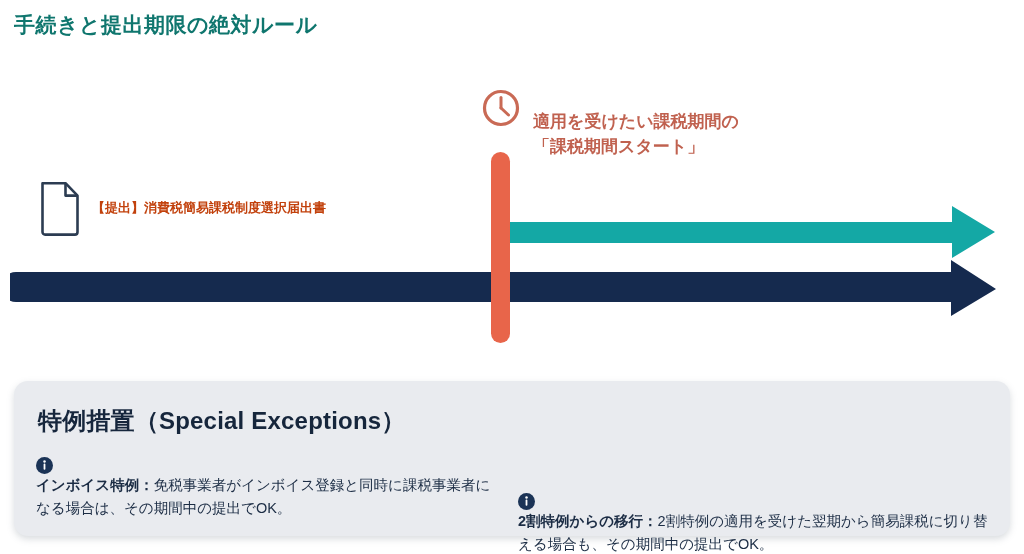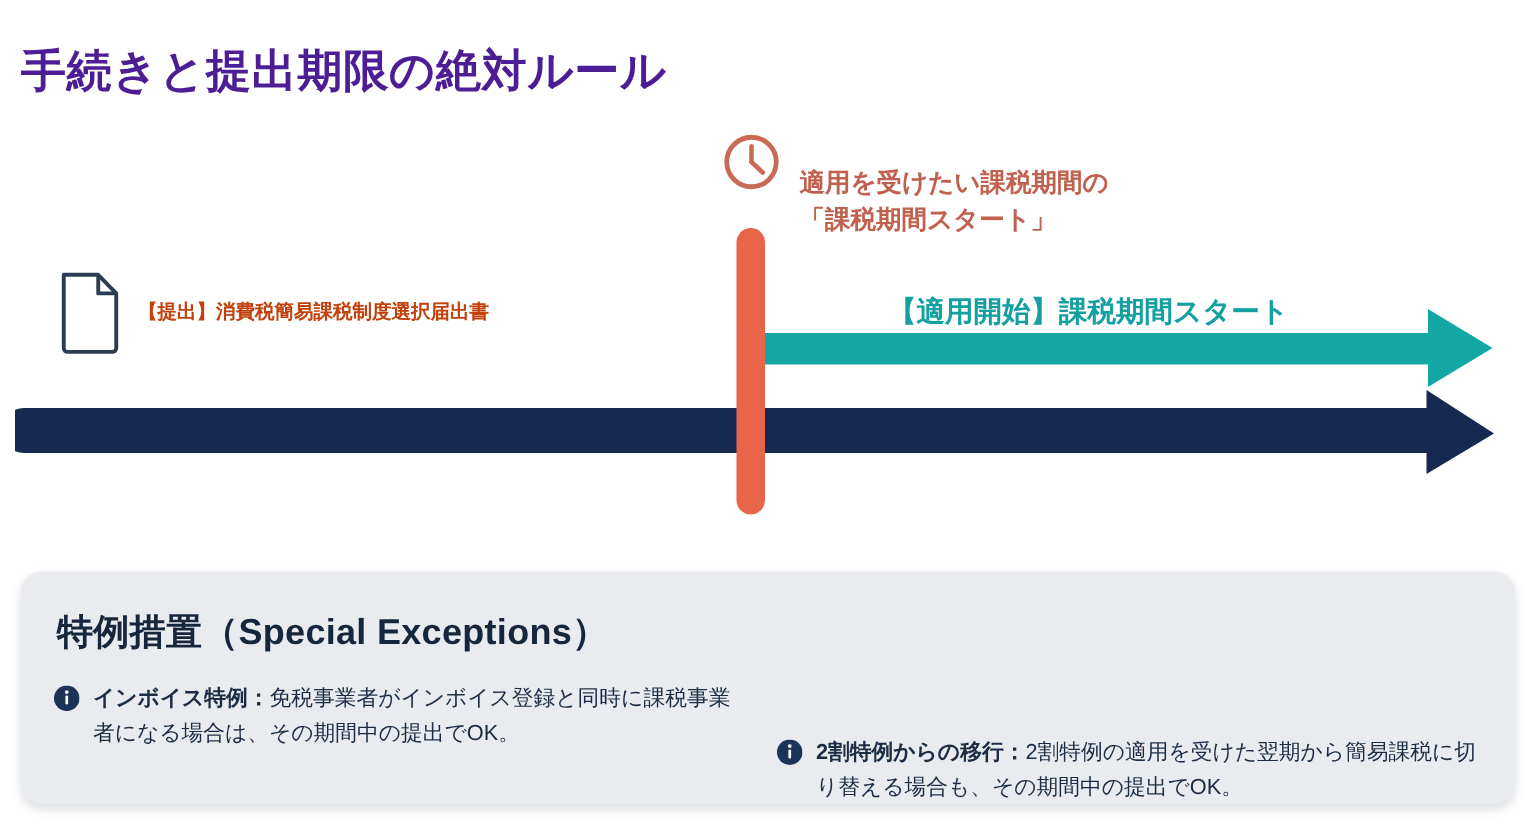--- a/index.html
+++ b/index.html
@@ -14,26 +14,25 @@
     background: #ffffff;
     font-family: "Liberation Sans", "DejaVu Sans", sans-serif;
     overflow: hidden;
   }
 
   
   #page-title {
     position: absolute;
     left: 14px;
     top: 11px;
-    font-size: 30px;
-    font-weight: bold;
-    color: #4c1d95;
+    font-size: 21px;
+    font-weight: bold;
+    color: #0f766e;
     letter-spacing: 0.5px;
     white-space: nowrap;
-    margin-top: 16px;
   }
 
   
   #clock-icon {
     position: absolute;
     left: 481px;
     top: 88px;
     width: 40px;
     height: 40px;
   }
@@ -129,20 +128,21 @@
     font-weight: bold;
     color: #16263c;
     letter-spacing: 0.2px;
     white-space: nowrap;
   }
   .exception-item {
     position: absolute;
     top: 455px;
     display: flex;
     align-items: flex-start;
+    flex-direction: column;
   }
   #exception-item-0 { left: 36px; width: 460px; }
   #exception-item-1 { left: 518px; width: 470px; margin-top: 36px; }
   .info-icon {
     flex: 0 0 auto;
     width: 17px;
     height: 17px;
     margin-top: 2px;
     margin-right: 9px;
   }
@@ -179,21 +179,20 @@
 
   <div id="doc-icon">
     <svg viewBox="0 0 44 56" width="44" height="56" aria-hidden="true">
       <path d="M4.5 3.2 H27.5 L39.5 15.6 V52 a2.6 2.6 0 0 1 -2.6 2.6 H7.1 A2.6 2.6 0 0 1 4.5 52 Z" fill="#ffffff" stroke="#2c3c52" stroke-width="2.6" stroke-linejoin="round"></path>
       <path d="M27.5 3.2 V15.6 H39.5" fill="none" stroke="#2c3c52" stroke-width="2.6" stroke-linejoin="round"></path>
     </svg>
   </div>
 
   <div id="doc-label">【提出】消費税簡易課税制度選択届出書</div>
 
-  <div id="teal-label">【適用開始】課税期間スタート</div>
 
   <div id="teal-arrow">
     <svg viewBox="0 0 500 64" width="500" height="64" preserveAspectRatio="none" aria-hidden="true">
       <path d="M0 22 H452 V6 L495 32 L452 58 V43 H0 Z" fill="#14a8a5"></path>
     </svg>
   </div>
 
   <div id="navy-arrow">
     <svg viewBox="0 0 992 62" width="992" height="62" preserveAspectRatio="none" aria-hidden="true">
       <path d="M6 14 H941 V2 L986 31 L941 58 V44 H6 A8 8 0 0 1 6 14 Z" fill="#152a4e"></path>

